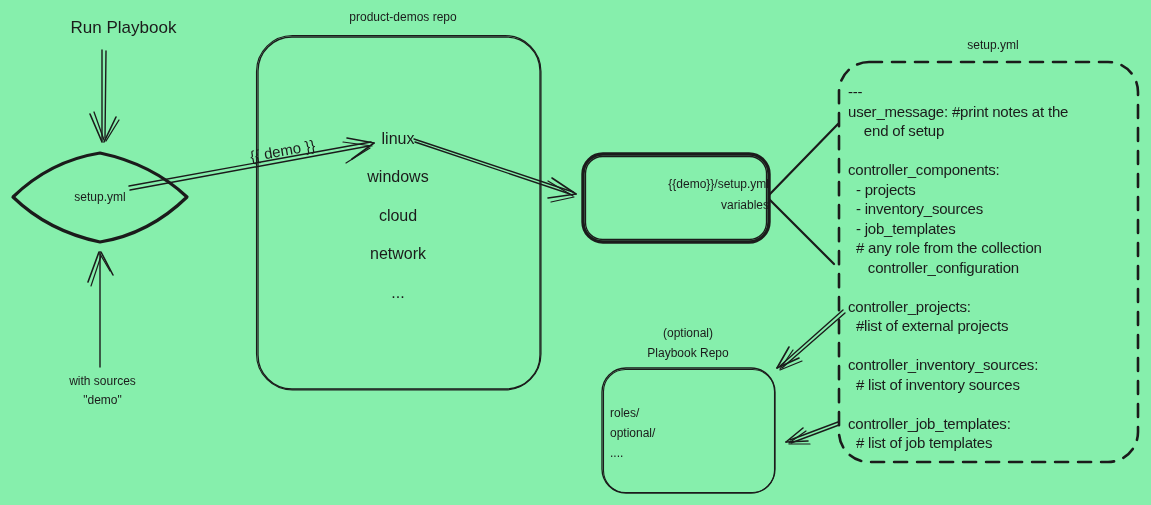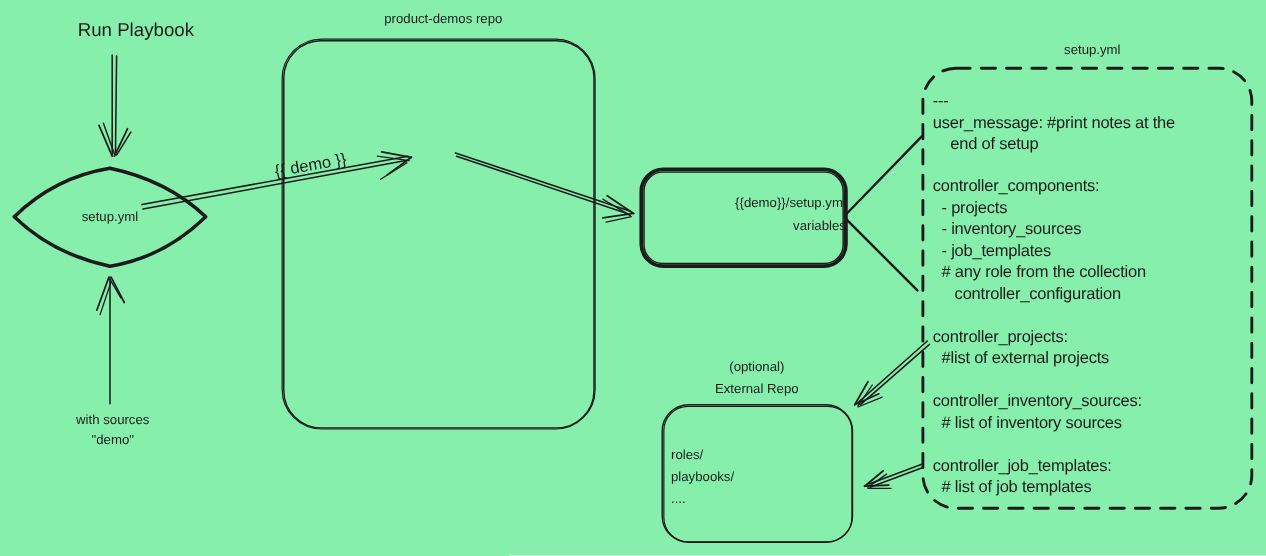--- a/index.html
+++ b/index.html
@@ -117,20 +117,25 @@
 
   <div class="txt center lbl" style="left:13px;top:186px;width:174px;line-height:22px;">setup.yml</div>
 
   <div class="txt center lbl" style="left:40px;top:372px;width:125px;line-height:19px;">with sources
 "demo"</div>
 
   <div class="txt center rot" style="left:235px;top:142px;width:95px;font-size:15px;">{{ demo }}</div>
 
   <div class="txt center lbl" style="left:321px;top:10px;width:164px;">product-demos repo</div>
 
+  <div class="txt center repo-items" style="left:338px;top:120px;width:120px;">linux
+windows
+cloud
+network
+...</div>
 
   <div class="txt center lbl" style="left:583px;top:174px;width:186px;line-height:21px;text-align:right;">{{demo}}/setup.yml
 variables</div>
 
   <div class="txt center lbl" style="left:933px;top:38px;width:120px;">setup.yml</div>
 
   <div class="txt yaml" style="left:848px;top:82px;width:284px;">---
 user_message: #print notes at the
     end of setup
 
@@ -144,19 +149,19 @@
 controller_projects:
   #list of external projects
 
 controller_inventory_sources:
   # list of inventory sources
 
 controller_job_templates:
   # list of job templates</div>
 
   <div class="txt center lbl" style="left:620px;top:323px;width:136px;line-height:20px;">(optional)
-External Repo</div>
+Playbook Repo</div>
 
   <div class="txt lbl" style="left:610px;top:403px;line-height:20px;">roles/
-playbooks/
+optional/
 ....</div>
 
 </div>
 
 </body></html>

